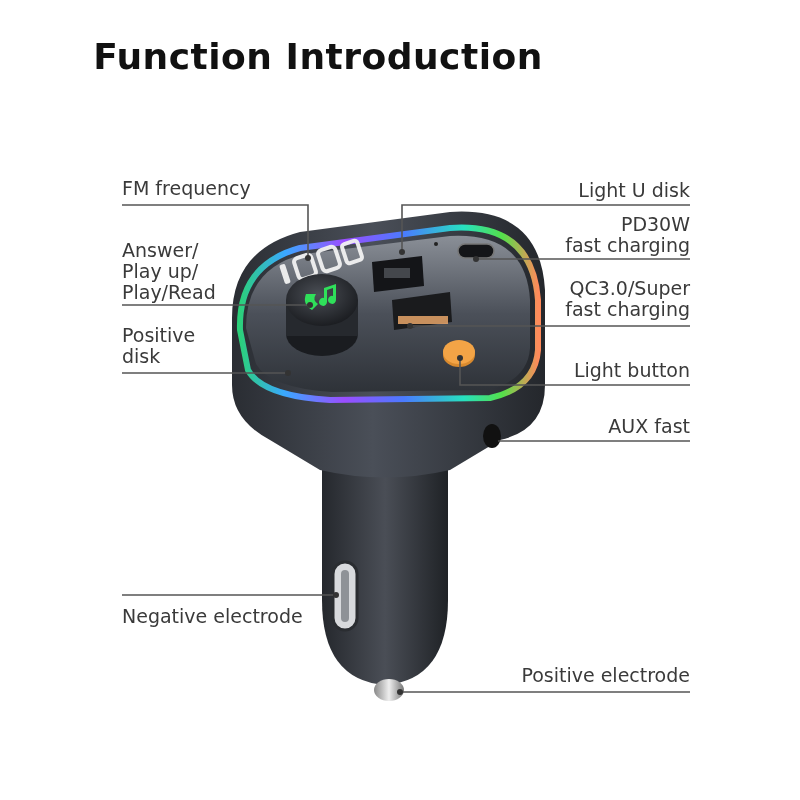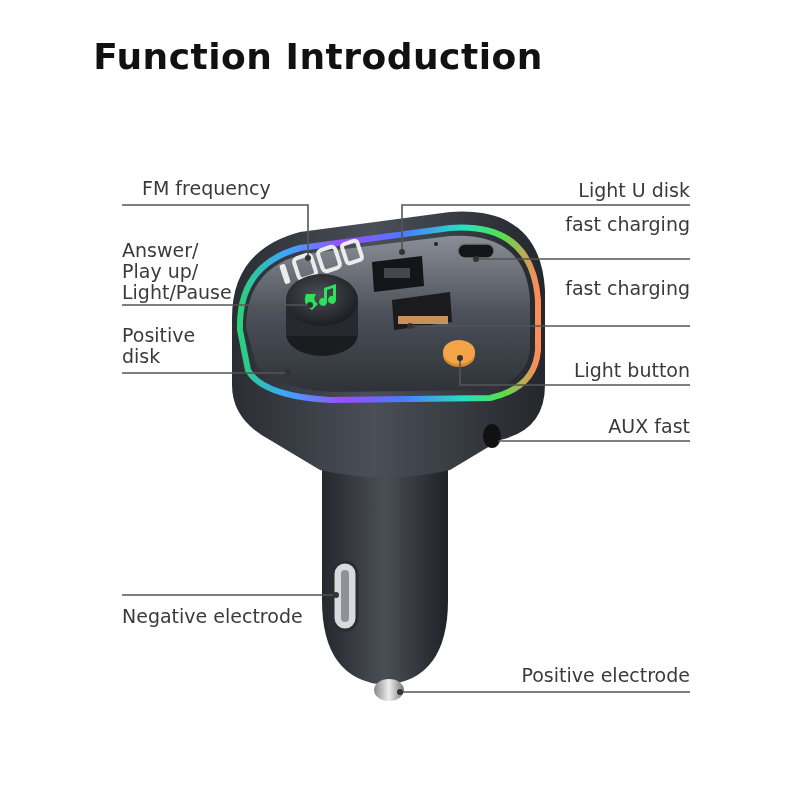--- a/index.html
+++ b/index.html
@@ -125,43 +125,45 @@
     <circle cx="288" cy="373" r="3"></circle>
     <circle cx="402" cy="252" r="3"></circle>
     <circle cx="476" cy="259" r="3"></circle>
     <circle cx="410" cy="326" r="3"></circle>
     <circle cx="460" cy="358" r="3"></circle>
     <circle cx="336" cy="595" r="3"></circle>
     <circle cx="400" cy="692" r="3"></circle>
   </g>
 </svg>
 
-<div class="label" style="left:122px;top:178px;margin-left:20px;">
+<div class="label" style="left:122px;top:178px;">
   <span class="lbl-line">FM frequency</span>
 </div>
 <div class="label" style="left:122px;top:240px;">
   <span class="lbl-line">Answer/</span>
   <span class="lbl-line">Play up/</span>
-  <span class="lbl-line">Light/Pause</span>
+  <span class="lbl-line">Play/Read</span>
 </div>
 <div class="label" style="left:122px;top:325px;">
   <span class="lbl-line">Positive</span>
   <span class="lbl-line">disk</span>
 </div>
 <div class="label" style="left:122px;top:570px;margin-top:36px;">
   <span class="lbl-line">Negative electrode</span>
 </div>
 
 <div class="label right" style="right:110px;top:180px;">
   <span class="lbl-line">Light U disk</span>
 </div>
 <div class="label right" style="right:110px;top:214px;">
+  <span class="lbl-line">PD30W</span>
   <span class="lbl-line">fast charging</span>
 </div>
 <div class="label right" style="right:110px;top:278px;">
+  <span class="lbl-line">QC3.0/Super</span>
   <span class="lbl-line">fast charging</span>
 </div>
 <div class="label right" style="right:110px;top:360px;">
   <span class="lbl-line">Light button</span>
 </div>
 <div class="label right" style="right:110px;top:416px;">
   <span class="lbl-line">AUX fast</span>
 </div>
 <div class="label right" style="right:110px;top:665px;text-align:right;">
   <span class="lbl-line">Positive electrode</span>

